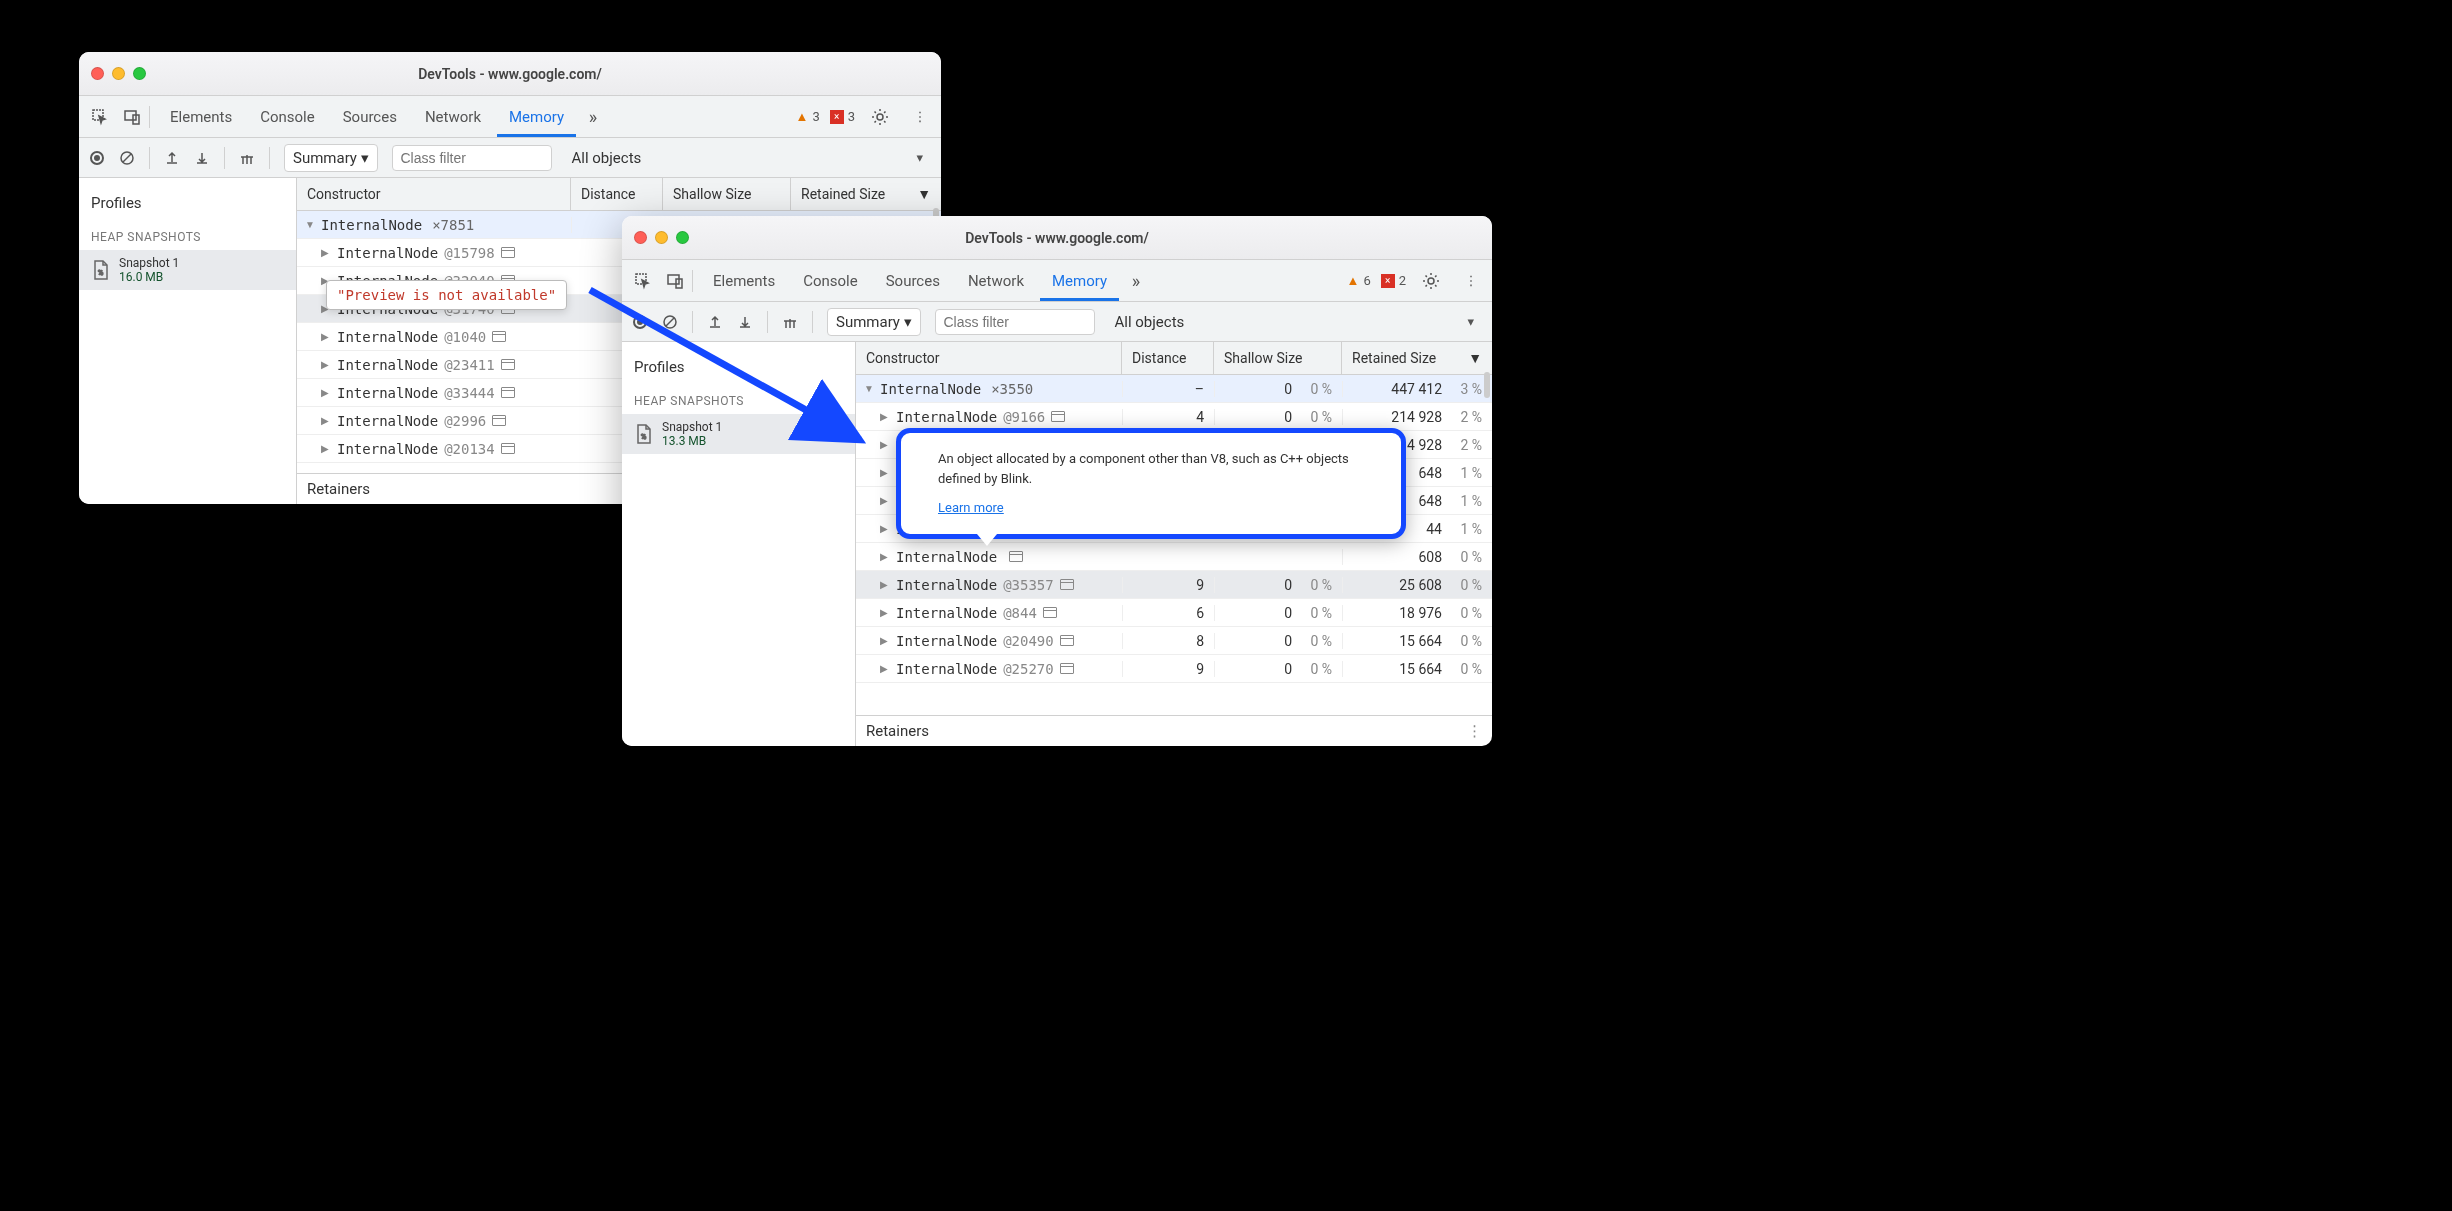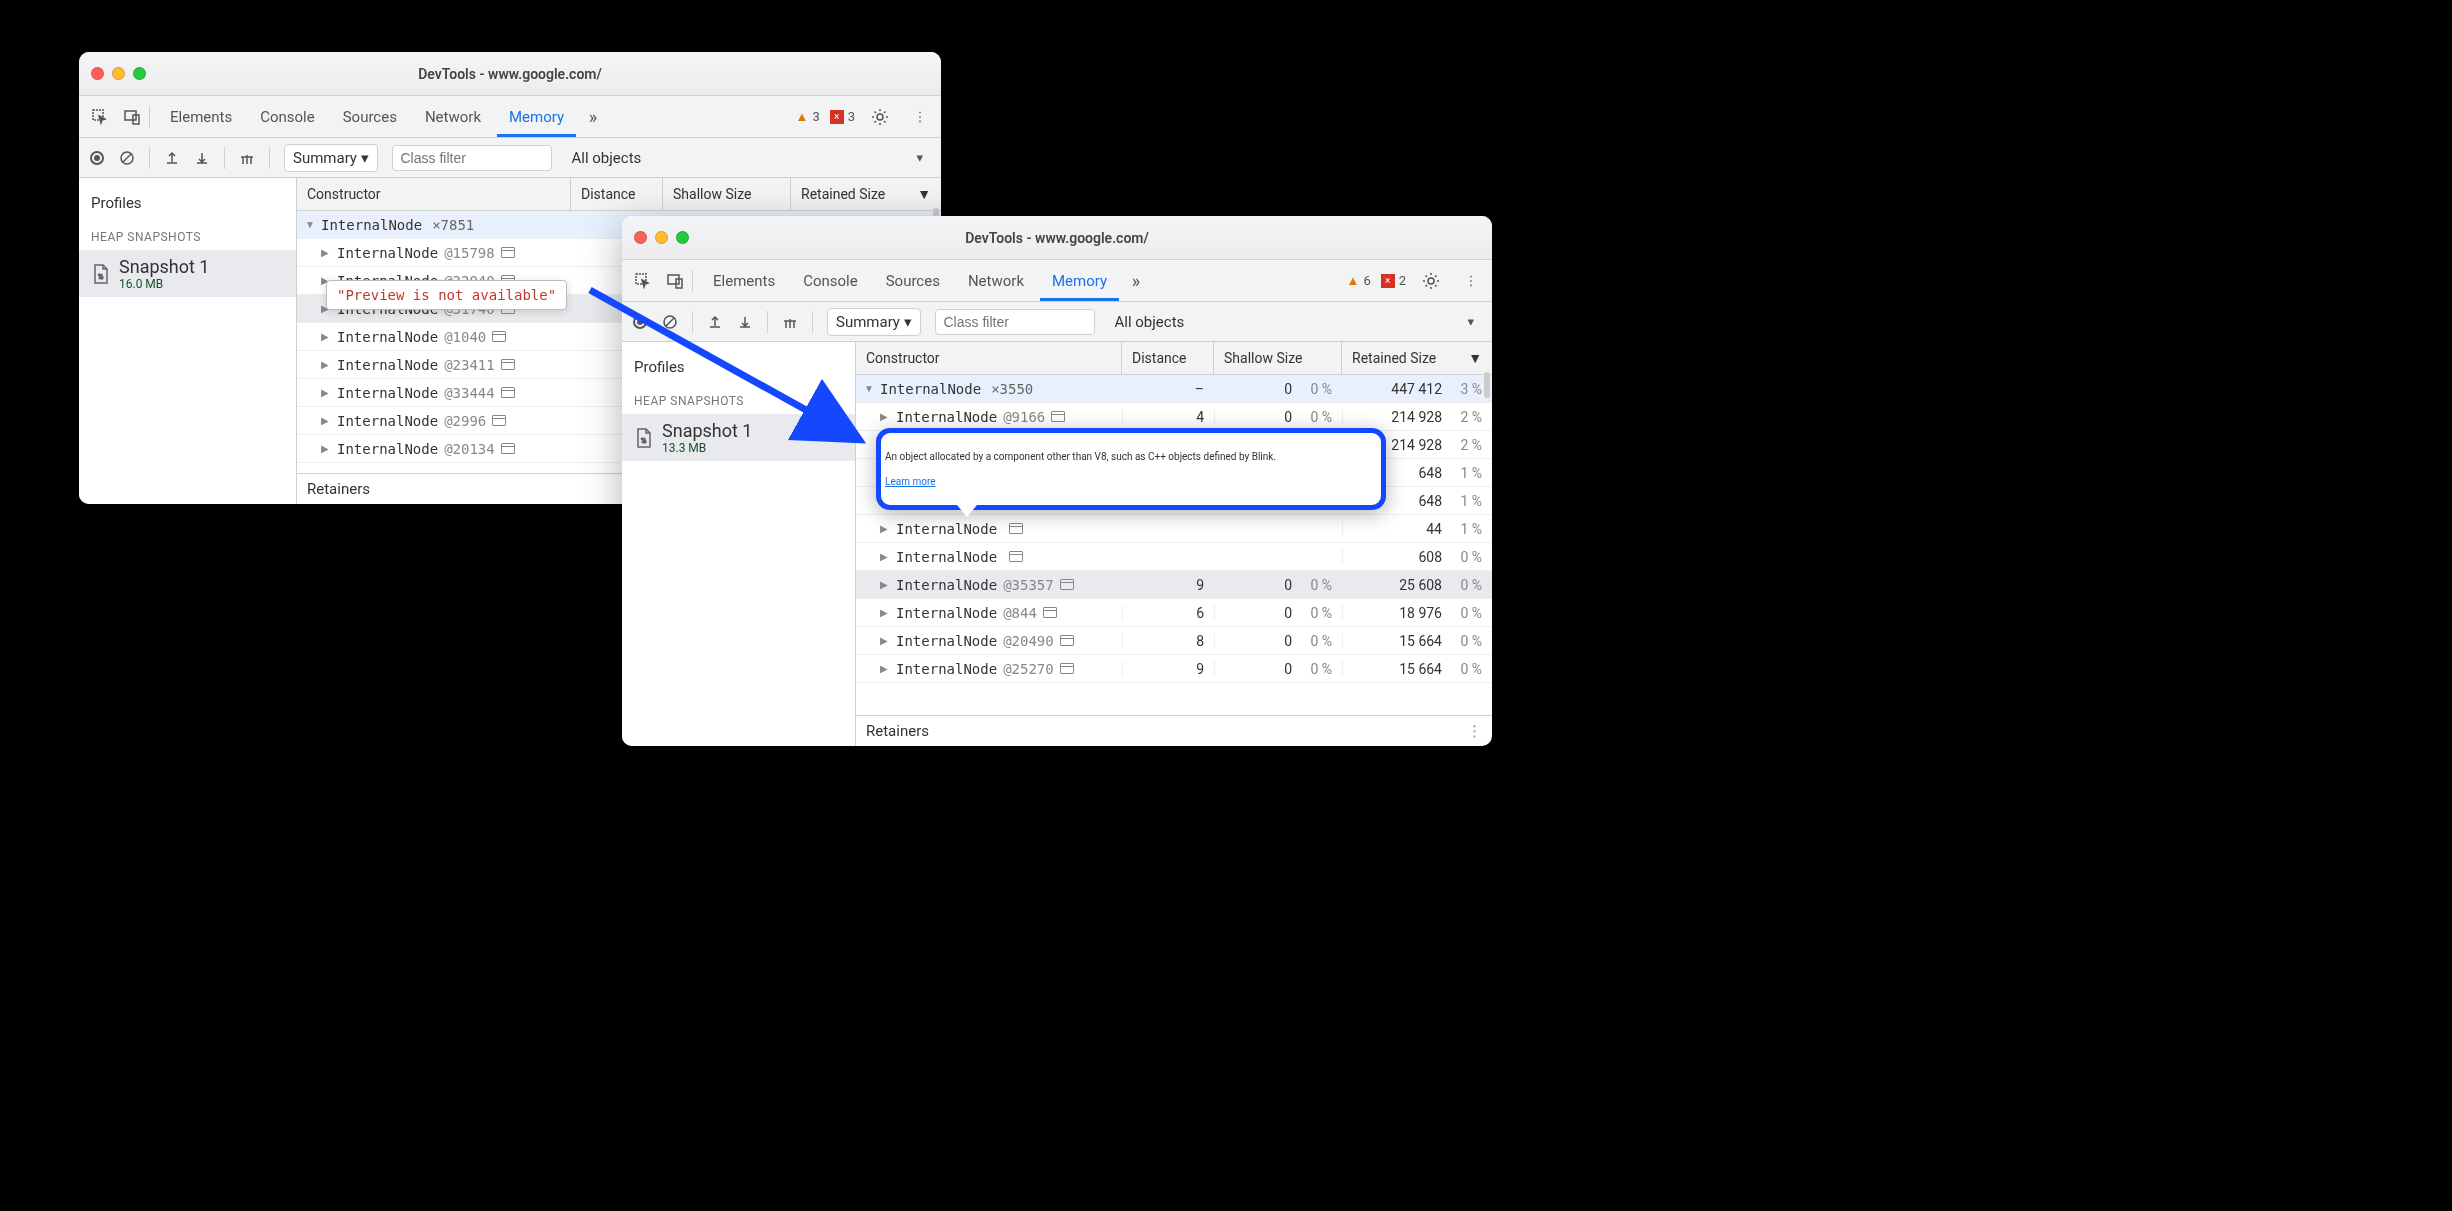--- a/index.html
+++ b/index.html
@@ -84,21 +84,21 @@
 .body-split { display: flex; height: calc(100% - 126px); }
 .sidebar {
   width: 218px;
   border-right: 1px solid #d0d0d0;
   background: #fff;
   padding-top: 12px;
 }
 .sb-section-title { font-size: 15px; color: #333; padding: 4px 12px 12px; }
 .sb-category { font-size: 12px; color: #777; letter-spacing: 0.5px; padding: 6px 12px; }
 .sb-item { display: flex; align-items: center; gap: 8px; padding: 6px 12px; background: #e8eaed; cursor: pointer; }
-.sb-item .name { font-size: 18px; }
+.sb-item .name { font-size: 12px; }
 .sb-item .size { font-size: 12px; color: #14532d; }
 .sb-text { display: flex; flex-direction: column; }
 
 .main-area { flex: 1; display: flex; flex-direction: column; position: relative; }
 .table-header { display: flex; border-bottom: 1px solid #d0d0d0; background: #f1f3f4; font-size: 14px; color: #333; }
 .th { padding: 8px 10px; border-right: 1px solid #d0d0d0; }
 .th:last-child { border-right: none; }
 .th-constructor { flex: 1; }
 .th-distance { width: 92px; text-align: left; }
 .th-shallow { width: 128px; text-align: left; }
@@ -137,26 +137,27 @@
   font-size: 14px;
   box-shadow: 0 2px 8px rgba(0,0,0,0.15);
   z-index: 10;
 }
 
 .popover {
   position: absolute;
   background: #fff;
   border: 5px solid #1448ff;
   border-radius: 14px;
-  padding: 16px 4px;
-  font-size: 10px;
+  padding: 16px 37px;
+  font-size: 13px;
   line-height: 1.5;
   width: 510px;
   z-index: 20;
   box-shadow: 0 4px 20px rgba(0,0,0,0.3);
+  margin-left: 20px;
 }
 .popover a { color: #1a73e8; text-decoration: underline; }
 .popover::after {
   content: '';
   position: absolute;
   bottom: -12px;
   left: 76px;
   width: 0; height: 0;
   border-left: 10px solid transparent;
   border-right: 10px solid transparent;

